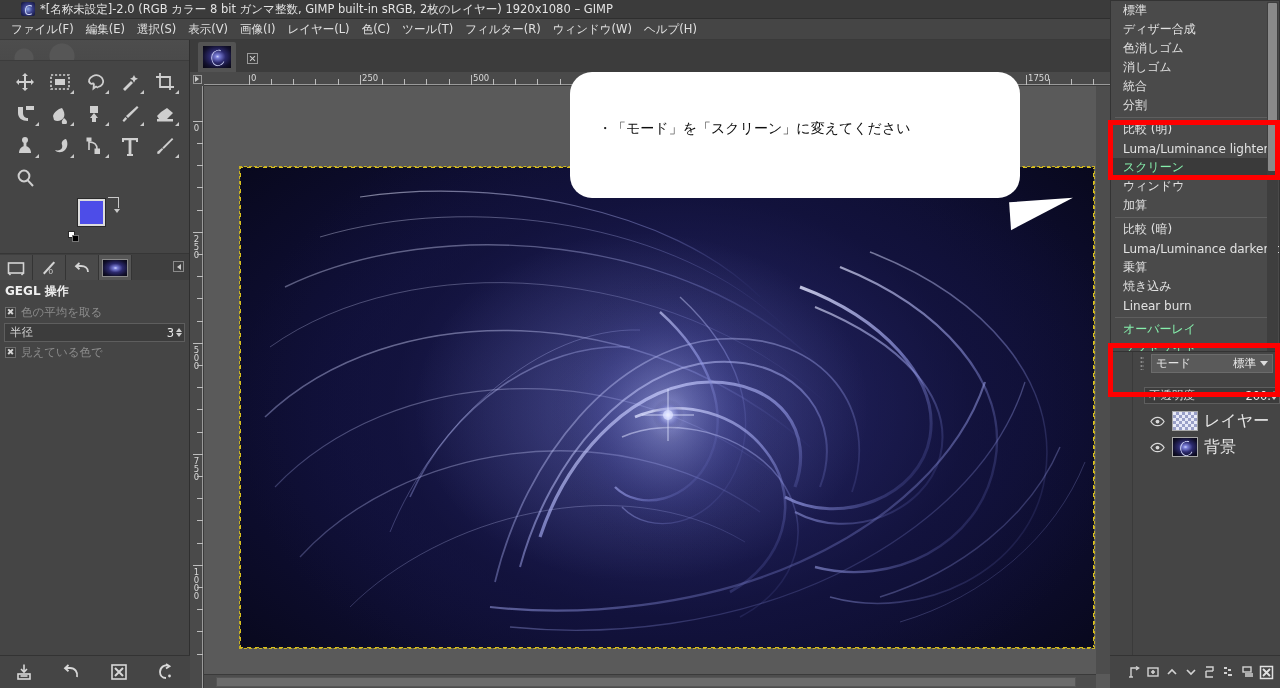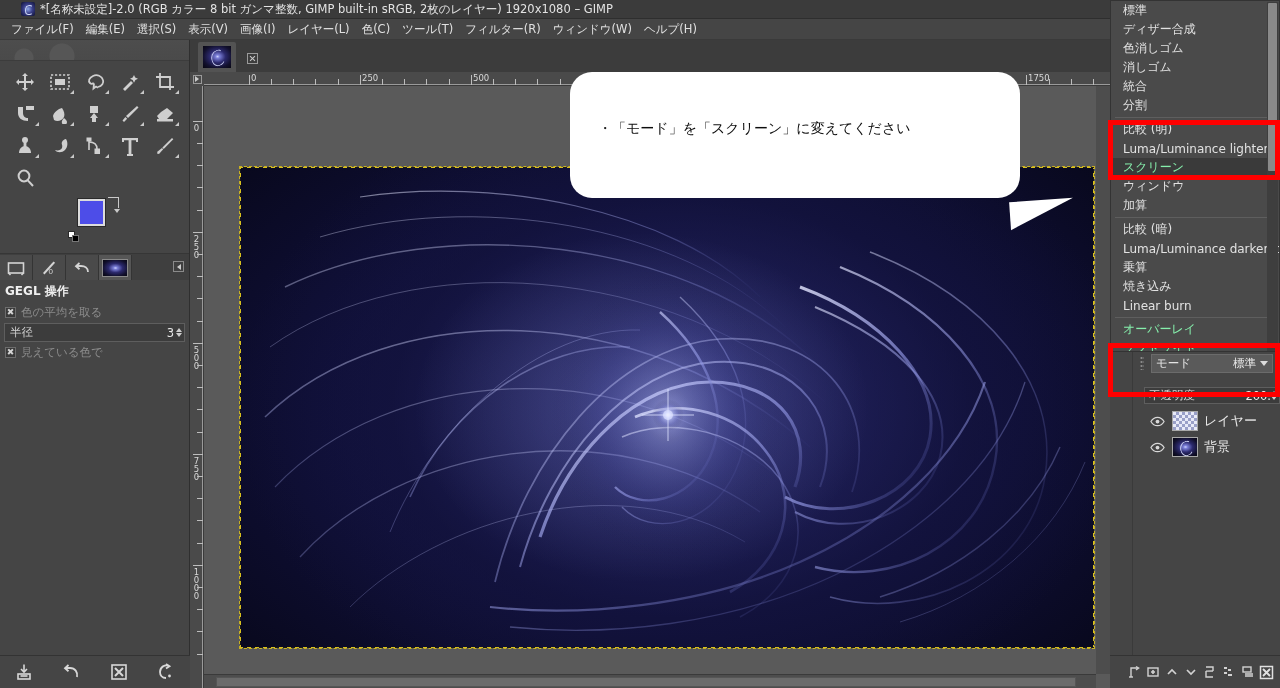--- a/index.html
+++ b/index.html
@@ -269,21 +269,21 @@
   }
   .lthumb.img{
     background: radial-gradient(ellipse at 52% 50%, #cfd4ff 0%, #7b7fd8 12%, #2c2a6e 40%, #12102e 72%, #06060e 100%);
     position:relative;overflow:hidden;
   }
   .lthumb.img::after{
     content:"";position:absolute;left:7px;top:3px;width:11px;height:13px;
     border:1.4px solid rgba(220,225,255,.9);border-radius:60% 40% 55% 45%;
     border-right-color:transparent;transform:rotate(-20deg);
   }
-  .lname{font-size:13px;color:#e6e6e6;white-space:nowrap;}
+  .lname{font-size:16px;color:#e6e6e6;white-space:nowrap;}
 
   .rightbottom{
     position:absolute;left:0;top:655px;width:170px;height:33px;background:#454545;border-top:1px solid #333;
     display:flex;align-items:center;justify-content:center;gap:1px;padding-left:10px;
   }
   .rbtn{width:18px;height:24px;display:flex;align-items:center;justify-content:center;cursor:default;}
 
   .rightdivider{position:absolute;left:22px;top:352px;width:1px;height:303px;background:#3a3a3a;}
 
   

